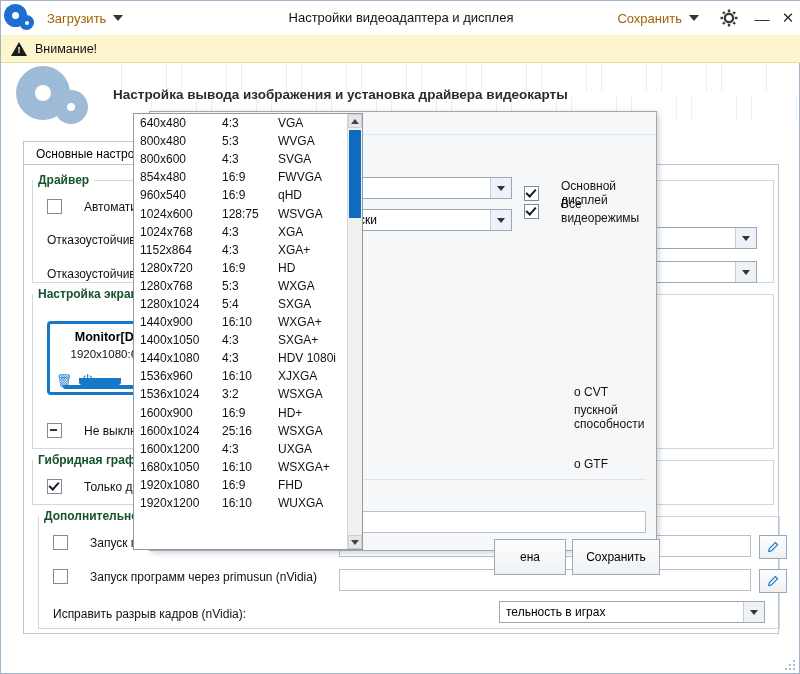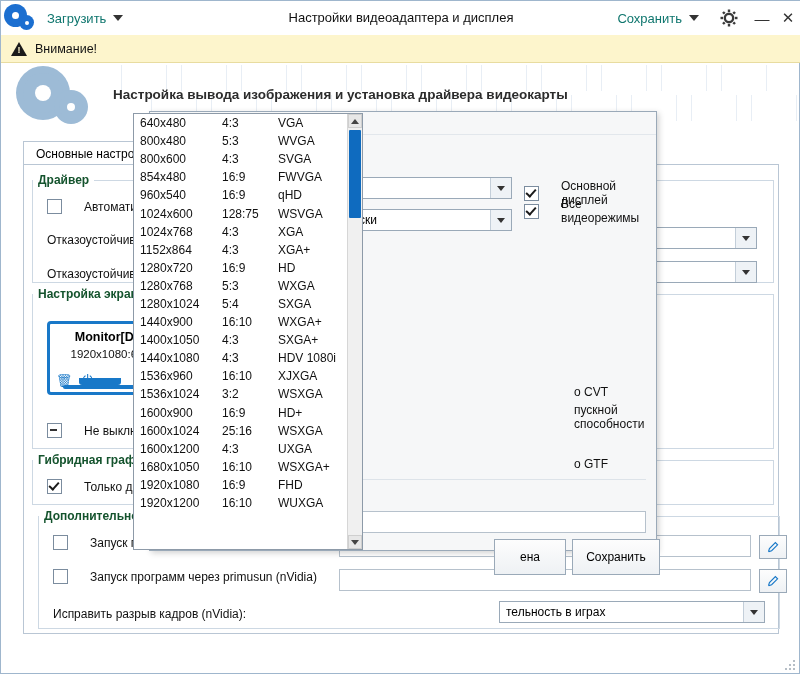--- a/index.html
+++ b/index.html
@@ -16,21 +16,21 @@
     background:#ffffff;border-bottom:1px solid #dfe6ee;
     display:flex;align-items:center;
   }
   .gear-logo{width:30px;height:26px;margin-left:6px;position:relative;}
   .gear{position:absolute;border-radius:50%;background:#1c6fd0;}
   .g1{width:17px;height:17px;left:0;top:2px;box-shadow:0 0 0 3px #1c6fd0;}
   .g1::after{content:"";position:absolute;left:5px;top:5px;width:7px;height:7px;border-radius:50%;background:#fff;}
   .g2{width:11px;height:11px;left:14px;top:12px;box-shadow:0 0 0 2px #1c6fd0;}
   .g2::after{content:"";position:absolute;left:3.5px;top:3.5px;width:4px;height:4px;border-radius:50%;background:#fff;}
   .tb-btn{display:flex;align-items:center;gap:7px;padding:0 10px;height:34px;cursor:default;}
-  .tb-btn .lbl{font-size:13px;color:#0f766e;}
+  .tb-btn .lbl{font-size:13px;color:#a16207;}
   .caret{width:0;height:0;border-left:5px solid transparent;border-right:5px solid transparent;border-top:6px solid #333;}
   .title-center{
     position:absolute;left:0;right:0;top:0;height:34px;line-height:34px;
     text-align:center;font-size:13px;color:#111;pointer-events:none;
   }
   .tb-right{margin-left:auto;display:flex;align-items:center;height:34px;}
   .icon-gear-sm{width:20px;height:20px;margin:0 10px;position:relative;}
   .icon-gear-sm svg{display:block;}
   .win-btn{width:26px;height:34px;display:flex;align-items:center;justify-content:center;font-size:15px;color:#333;}
 

